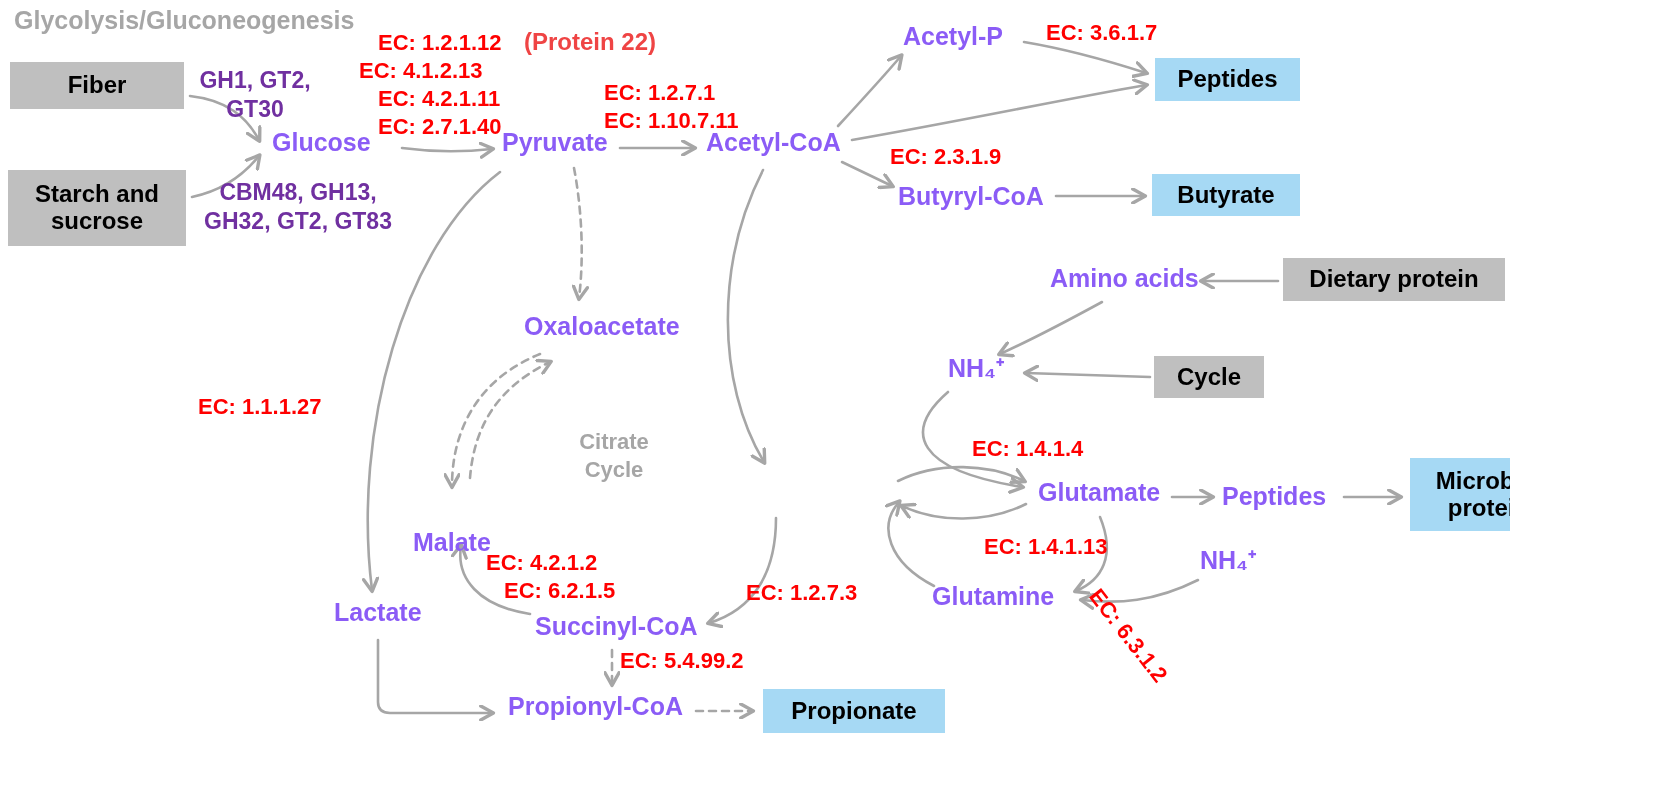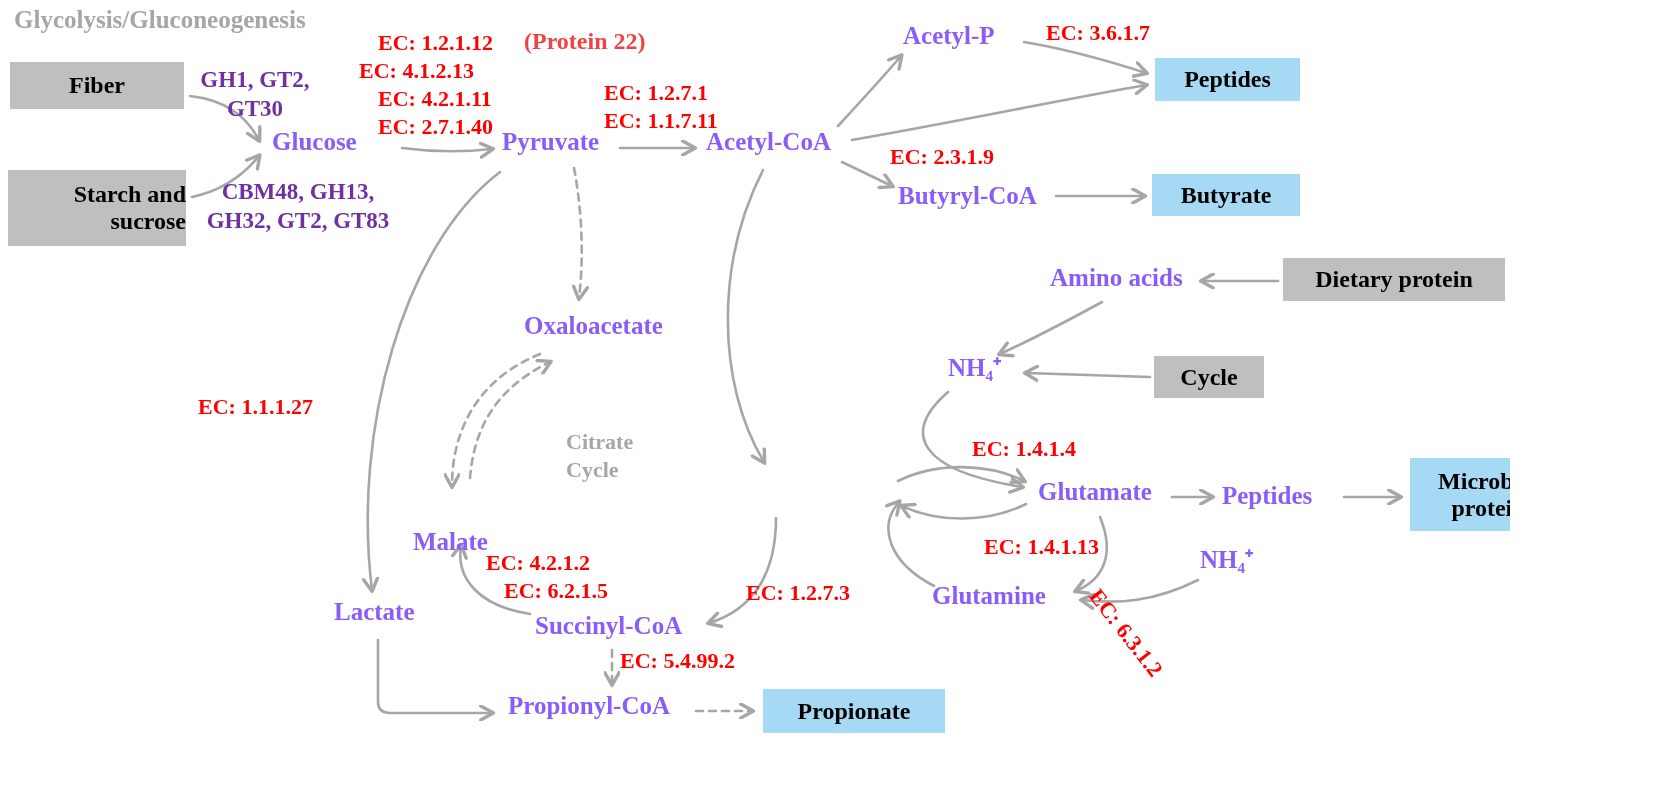--- a/index.html
+++ b/index.html
@@ -1,51 +1,51 @@
 <!DOCTYPE html>
 <html><head>
 <meta charset="utf-8">
 <style>
   html,body{margin:0;padding:0;background:#ffffff;}
   .canvas{
     position:relative;
     width:1510px;height:786px;
     background:#ffffff;
-    font-family:Liberation Serif, serif;
+    font-family:Liberation Sans, sans-serif;
     overflow:hidden;
   }
   .arrows{position:absolute;left:0;top:0;pointer-events:none;}
   .node{
     position:absolute;
     font-size:25px;font-weight:bold;color:#8b5cf6;
     white-space:nowrap;line-height:1.15;
   }
   .box{
     position:absolute;
     display:flex;align-items:center;justify-content:center;
     font-size:24px;font-weight:bold;color:#000;
     text-align:center;line-height:1.12;
   }
-  .box.gray{background:#bfbfbf;text-align:right;}
+  .box.gray{background:#bfbfbf;}
   .box.blue{background:#a6d9f4;}
   .ec{
     position:absolute;
     color:#ff0000;font-size:22px;font-weight:bold;white-space:nowrap;
   }
   .genes{
     position:absolute;
     color:#7030a0;font-size:23px;font-weight:bold;
     text-align:center;line-height:1.25;
   }
   .muted{
     position:absolute;
     color:#a6a6a6;font-weight:bold;
   }
   .title{font-size:25px;}
-  .citrate{font-size:22px;line-height:1.25;}
+  .citrate{font-size:22px;text-align:center;line-height:1.25;}
   .green{
     position:absolute;
     color:#ef4444;font-size:24px;font-weight:bold;white-space:nowrap;
   }
   .rot{transform:rotate(52deg);transform-origin:0 0;}
 </style>
 </head>
 <body>
 
 <div class="canvas">
@@ -123,21 +123,21 @@
   <div class="genes" style="left:194px;top:66px;width:122px">GH1, GT2, GT30</div>
   <div class="genes" style="left:200px;top:178px;width:196px">CBM48, GH13, GH32, GT2, GT83</div>
 
   <div class="green" style="left:524px;top:28px">(Protein 22)</div>
 
   <div class="ec" style="left:378px;top:30px">EC: 1.2.1.12</div>
   <div class="ec" style="left:359px;top:58px">EC: 4.1.2.13</div>
   <div class="ec" style="left:378px;top:86px">EC: 4.2.1.11</div>
   <div class="ec" style="left:378px;top:114px">EC: 2.7.1.40</div>
   <div class="ec" style="left:604px;top:80px">EC: 1.2.7.1</div>
-  <div class="ec" style="left:604px;top:108px">EC: 1.1.7.11</div>
+  <div class="ec" style="left:604px;top:108px">EC: 1.10.7.11</div>
   <div class="ec" style="left:1046px;top:20px">EC: 3.6.1.7</div>
   <div class="ec" style="left:890px;top:144px">EC: 2.3.1.9</div>
   <div class="ec" style="left:198px;top:394px">EC: 1.1.1.27</div>
   <div class="ec" style="left:486px;top:550px">EC: 4.2.1.2</div>
   <div class="ec" style="left:504px;top:578px">EC: 6.2.1.5</div>
   <div class="ec" style="left:746px;top:580px">EC: 1.2.7.3</div>
   <div class="ec" style="left:620px;top:648px">EC: 5.4.99.2</div>
   <div class="ec" style="left:972px;top:436px">EC: 1.4.1.4</div>
   <div class="ec" style="left:984px;top:534px">EC: 1.4.1.13</div>
   <div class="ec rot" style="left:1104px;top:584px">EC: 6.3.1.2</div>

